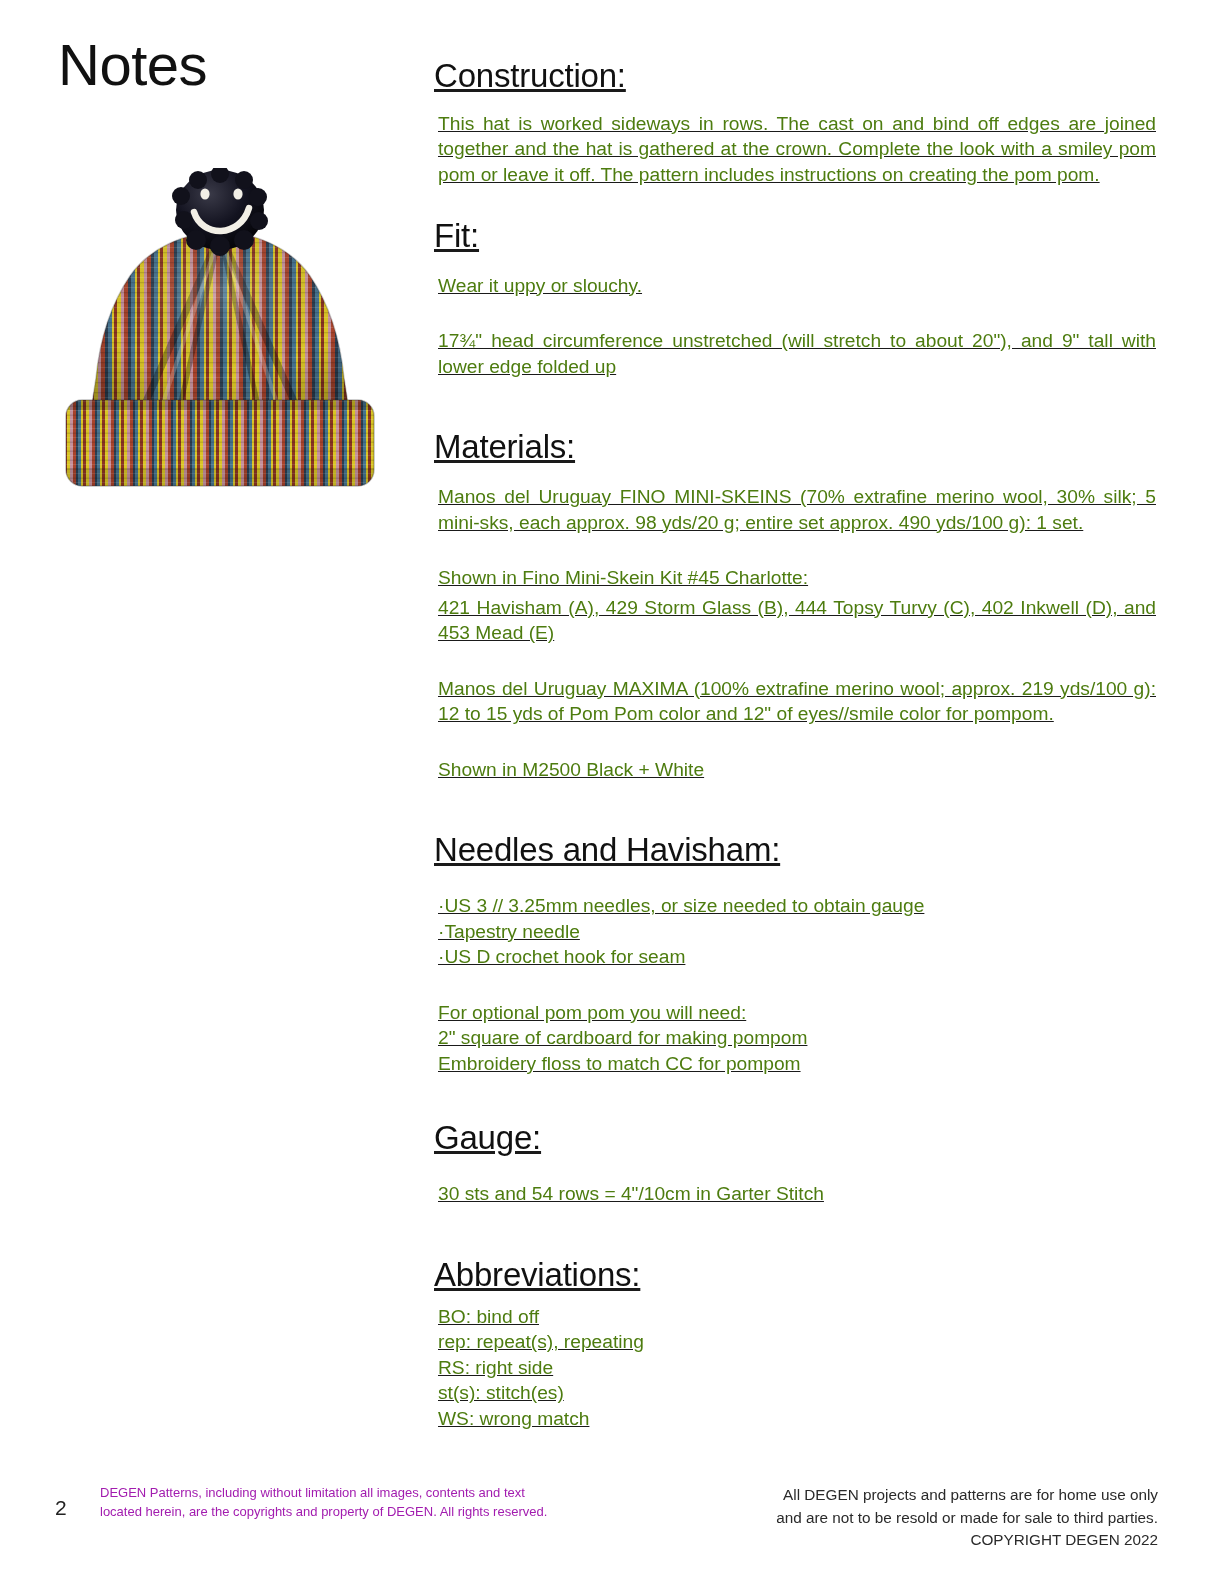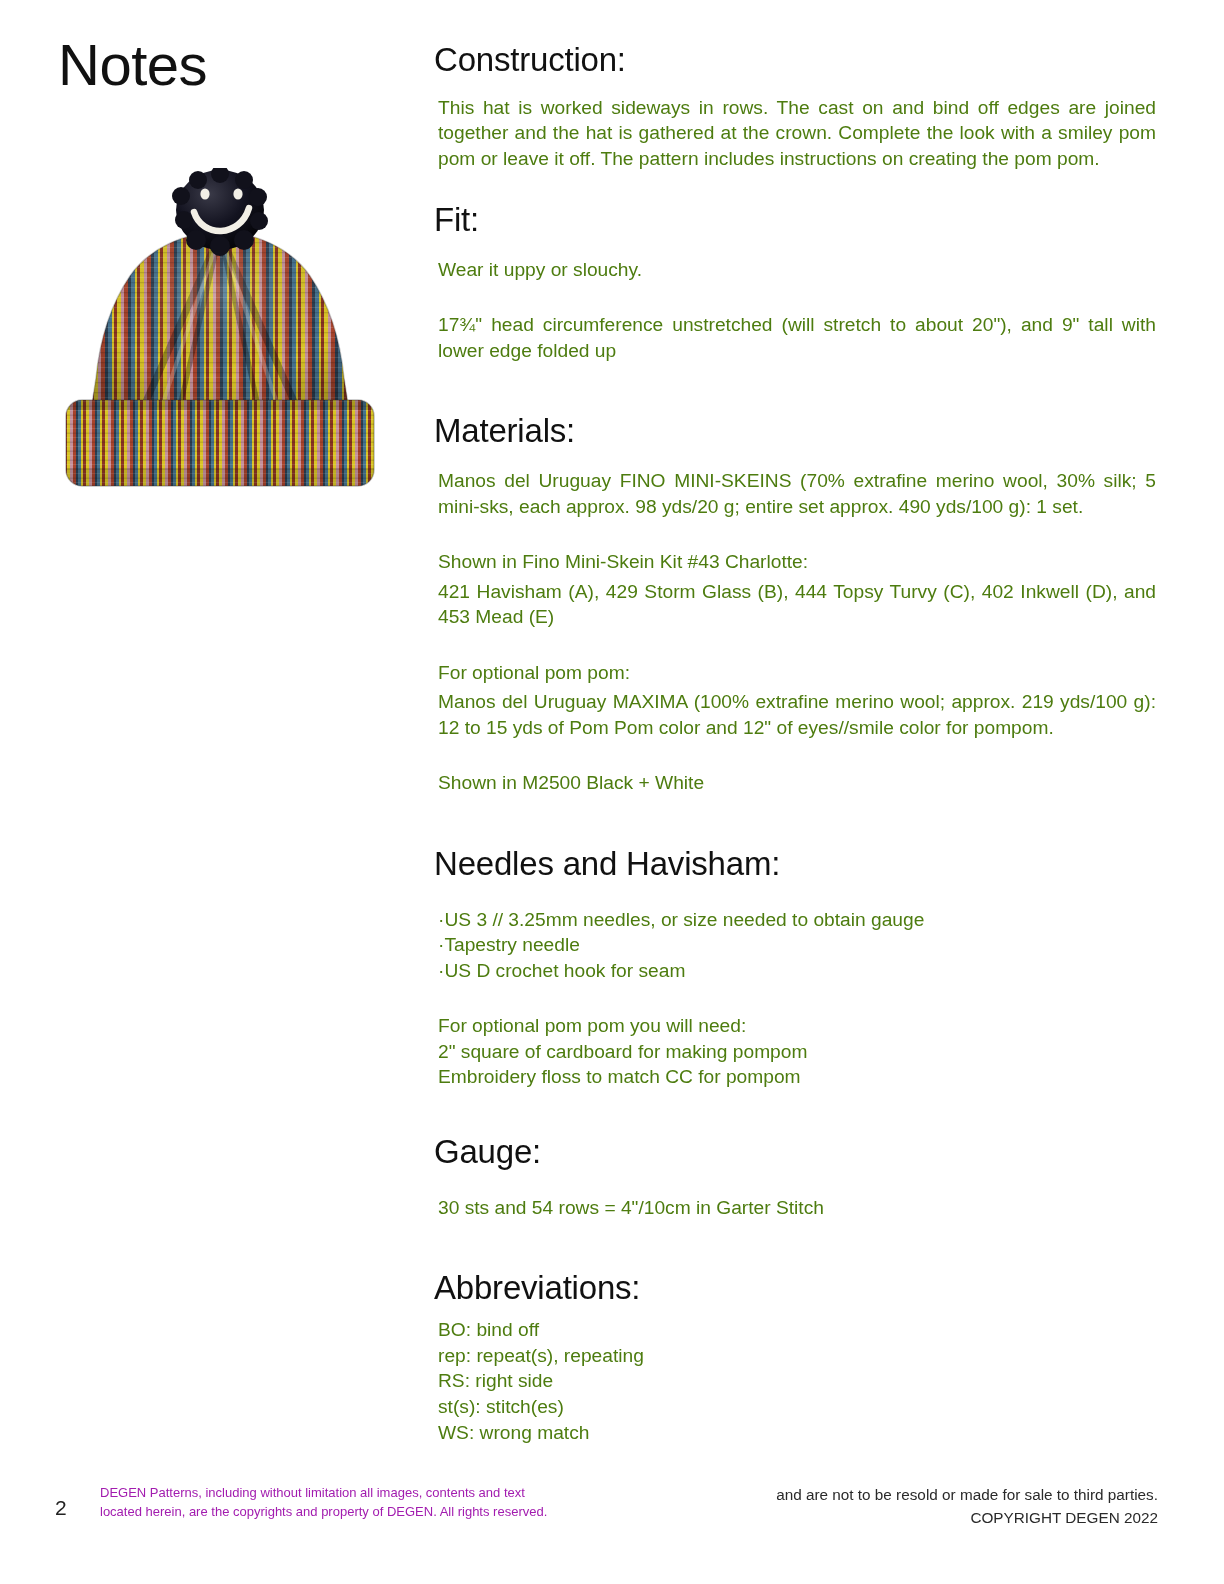--- a/index.html
+++ b/index.html
@@ -42,22 +42,23 @@
     top: 168px;
     width: 345px;
     height: 328px;
   }
   .hat-svg { display:block; width:100%; height:100%; }
 
   
   .right-col {
     position: absolute;
     left: 434px;
-    top: 42px;
+    top: 58px;
     width: 726px;
+    text-decoration: underline;
   }
   h2.sec-head {
     font-size: 33px;
     font-weight: 300;
     line-height: 1.12;
     margin: 0;
     color: #111;
     letter-spacing: -0.2px;
   }
   p.body-text,
@@ -254,24 +255,23 @@
   <p class="body-text">Wear it uppy or slouchy.</p>
   <div class="sp-22"></div>
   <p class="body-text just-all">17¾" head circumference unstretched (will stretch to about 20"), and 9" tall with lower edge folded up</p>
 
   <div class="sp-46"></div>
 
   <h2 class="sec-head">Materials:</h2>
   <div class="sp-14"></div>
   <p class="body-text just-all">Manos del Uruguay FINO MINI-SKEINS (70% extrafine merino wool, 30% silk; 5 mini-sks, each approx. 98 yds/20 g; entire set approx. 490 yds/100 g): 1 set.</p>
   <div class="sp-22"></div>
-  <p class="body-text">Shown in Fino Mini-Skein Kit #43 Charlotte:</p>
+  <p class="body-text">Shown in Fino Mini-Skein Kit #45 Charlotte:</p>
   <p class="body-text just-all">421 Havisham (A), 429 Storm Glass (B), 444 Topsy Turvy (C), 402 Inkwell (D), and 453 Mead (E)</p>
   <div class="sp-22"></div>
-  <p class="body-text">For optional pom pom:</p>
   <p class="body-text just-all">Manos del Uruguay MAXIMA (100% extrafine merino wool; approx. 219 yds/100 g): 12 to 15 yds of Pom Pom color and 12" of eyes//smile color for pompom.</p>
   <div class="sp-22"></div>
   <p class="body-text">Shown in M2500 Black + White</p>
 
   <div class="sp-46"></div>
 
   <h2 class="sec-head">Needles and Havisham:</h2>
   <div class="sp-20"></div>
   <div class="body-text lines">
     <div>·US 3 // 3.25mm needles, or size needed to obtain gauge</div>
@@ -301,16 +301,17 @@
     <div>RS: right side</div>
     <div>st(s): stitch(es)</div>
     <div>WS: wrong match</div>
   </div>
 </div>
 
 <div class="footer">
   <div class="page-num">2</div>
   <div class="footer-left">DEGEN Patterns, including without limitation all images, contents and text located herein, are the copyrights and property of DEGEN. All rights reserved.</div>
   <div class="footer-right">
+    <div>All DEGEN projects and patterns are for home use only</div>
     <div>and are not to be resold or made for sale to third parties.</div>
     <div>COPYRIGHT DEGEN 2022</div>
   </div>
 </div>
 
 </body></html>

